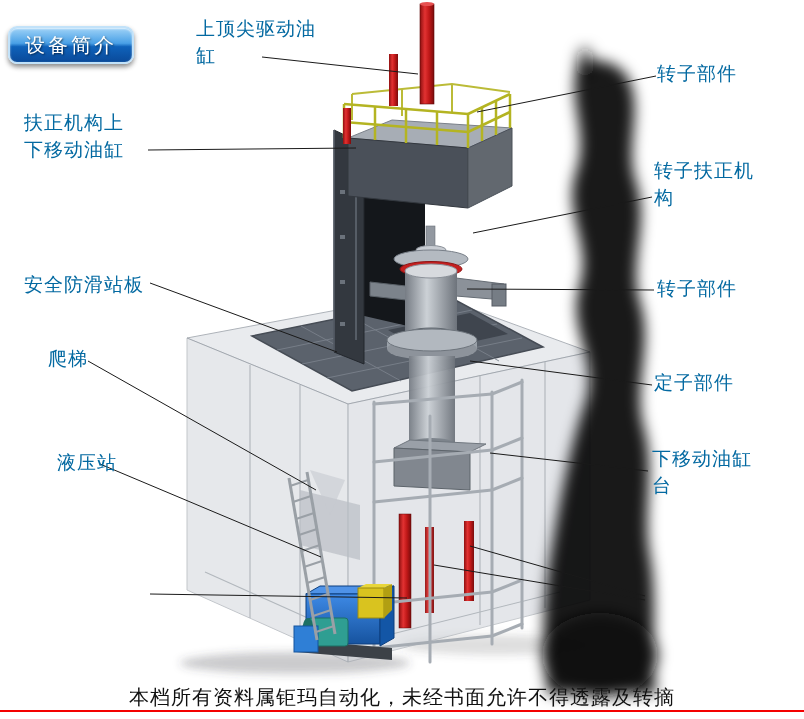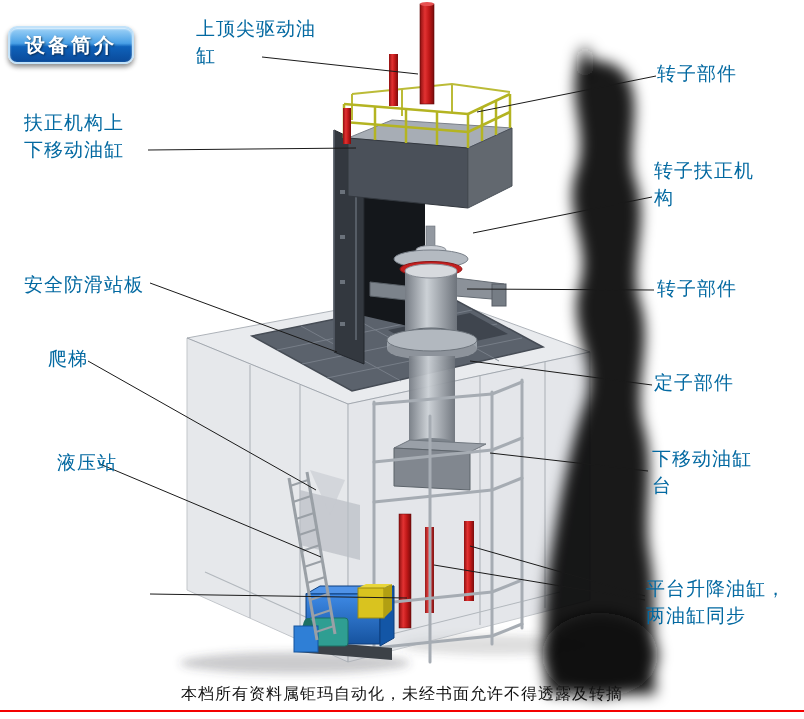--- a/index.html
+++ b/index.html
@@ -7,24 +7,24 @@
     font-family:"Liberation Serif","DejaVu Serif",serif}
   .canvas{position:relative;width:804px;height:719px;background:#fff;overflow:hidden}
   .canvas>svg{position:absolute;left:0;top:0}
   .callout{position:absolute;font-size:19px;color:#0369a1;line-height:1.42;
     white-space:pre-line;letter-spacing:1px;z-index:3}
   .badge{position:absolute;left:8px;top:26px;width:126px;height:38px;border-radius:9px;
     background:linear-gradient(180deg,#9ed2f7 0%,#49a0e6 45%,#0f62ba 55%,#0a4a9a 100%);
     border:2px solid #c2e2f9;
     box-shadow:0 3px 5px rgba(0,0,0,.45), inset 0 1px 2px rgba(255,255,255,.75);
     display:flex;align-items:center;justify-content:center;z-index:4}
-  .badge span{color:#fff;font-size:20px;font-weight:700;letter-spacing:3px;
+  .badge span{color:#fff;font-size:20px;font-weight:400;letter-spacing:3px;
     text-shadow:1px 1px 2px rgba(0,0,0,.55)}
   .footer{position:absolute;left:0;top:684px;width:100%;text-align:center;
-    font-size:16px;color:#111;letter-spacing:1px;z-index:3}
+    font-size:20px;color:#111;letter-spacing:1px;z-index:3}
   .redline{position:absolute;left:0;top:710px;width:804px;height:2px;background:#f40000;z-index:3}
 </style>
 </head>
 <body>
 
 <div class="canvas">
 
   <svg width="804" height="719" viewBox="0 0 804 719">
     <defs>
       <filter id="smokeBlur" x="-30%" y="-10%" width="160%" height="120%">
@@ -250,19 +250,17 @@
 下移动油缸</div>
   <div class="callout" style="left:654px;top:158px">转子扶正机
 构</div>
   <div class="callout" style="left:24px;top:272px">安全防滑站板</div>
   <div class="callout" style="left:657px;top:276px">转子部件</div>
   <div class="callout" style="left:48px;top:346px">爬梯</div>
   <div class="callout" style="left:654px;top:370px">定子部件</div>
   <div class="callout" style="left:57px;top:450px">液压站</div>
   <div class="callout" style="left:652px;top:446px">下移动油缸
 台</div>
-  <div class="callout" style="left:646px;top:576px">平台升降油缸，
-两油缸同步</div>
 
   <div class="footer">本档所有资料属钜玛自动化，未经书面允许不得透露及转摘</div>
 
   <div class="redline"></div>
 </div>
 
 </body></html>

